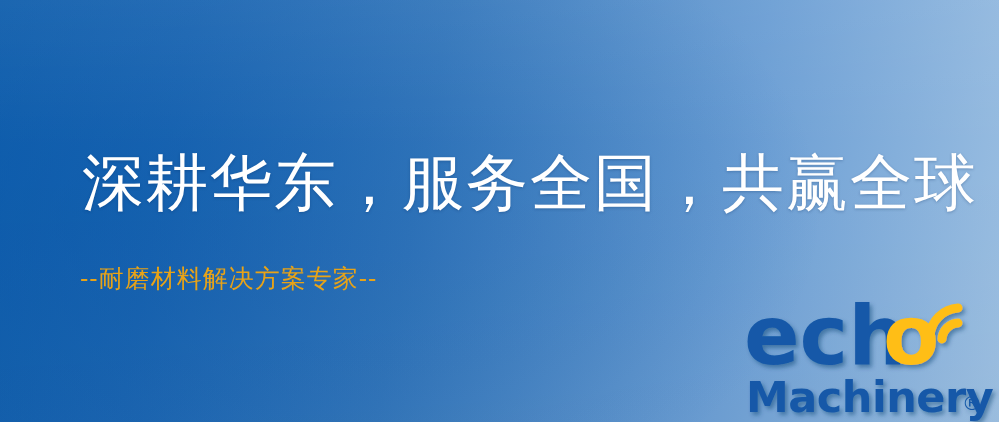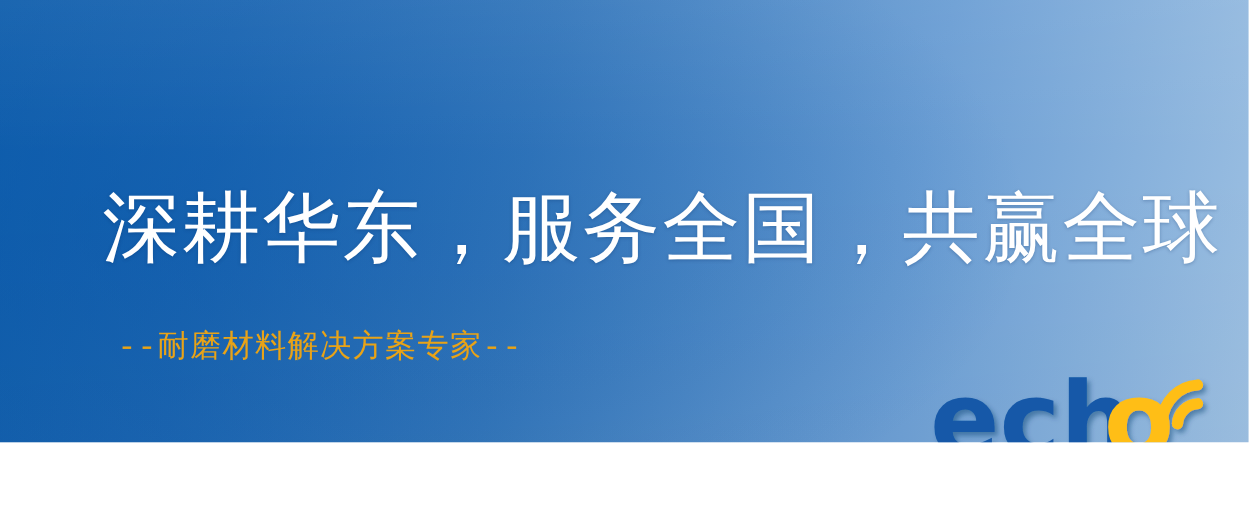--- a/index.html
+++ b/index.html
@@ -3,21 +3,21 @@
 <meta charset="utf-8">
 <style>
   html, body {
     margin: 0;
     padding: 0;
     background: #ffffff;
   }
   .banner {
     position: relative;
     width: 999px;
-    height: 354px;
+    height: 422px;
     overflow: hidden;
     background:
       radial-gradient(120% 150% at 8% 50%, rgba(10,88,170,0.55) 0%, rgba(10,88,170,0.0) 62%),
       linear-gradient(100deg, #1160ad 0%, #1f69b4 18%, #3b7cbe 42%, #6b9ed4 72%, #9dc0e2 100%);
     font-family: "Liberation Sans", sans-serif;
   }
 
   
   .banner::after {
     content: "";
@@ -36,23 +36,23 @@
     line-height: 1;
     color: #ffffff;
     letter-spacing: 2px;
     white-space: nowrap;
     text-shadow: 0 1px 3px rgba(0,40,90,0.28);
     z-index: 3;
   }
 
   .subtitle {
     position: absolute;
-    left: 94px;
+    left: 80px;
     top: 266px;
-    font-family: Liberation Mono, monospace;
+    font-family: Liberation Sans, sans-serif;
     font-size: 25px;
     line-height: 1;
     color: #e8a317;
     letter-spacing: 1px;
     white-space: nowrap;
     z-index: 3;
   }
 
   
   .logo {

